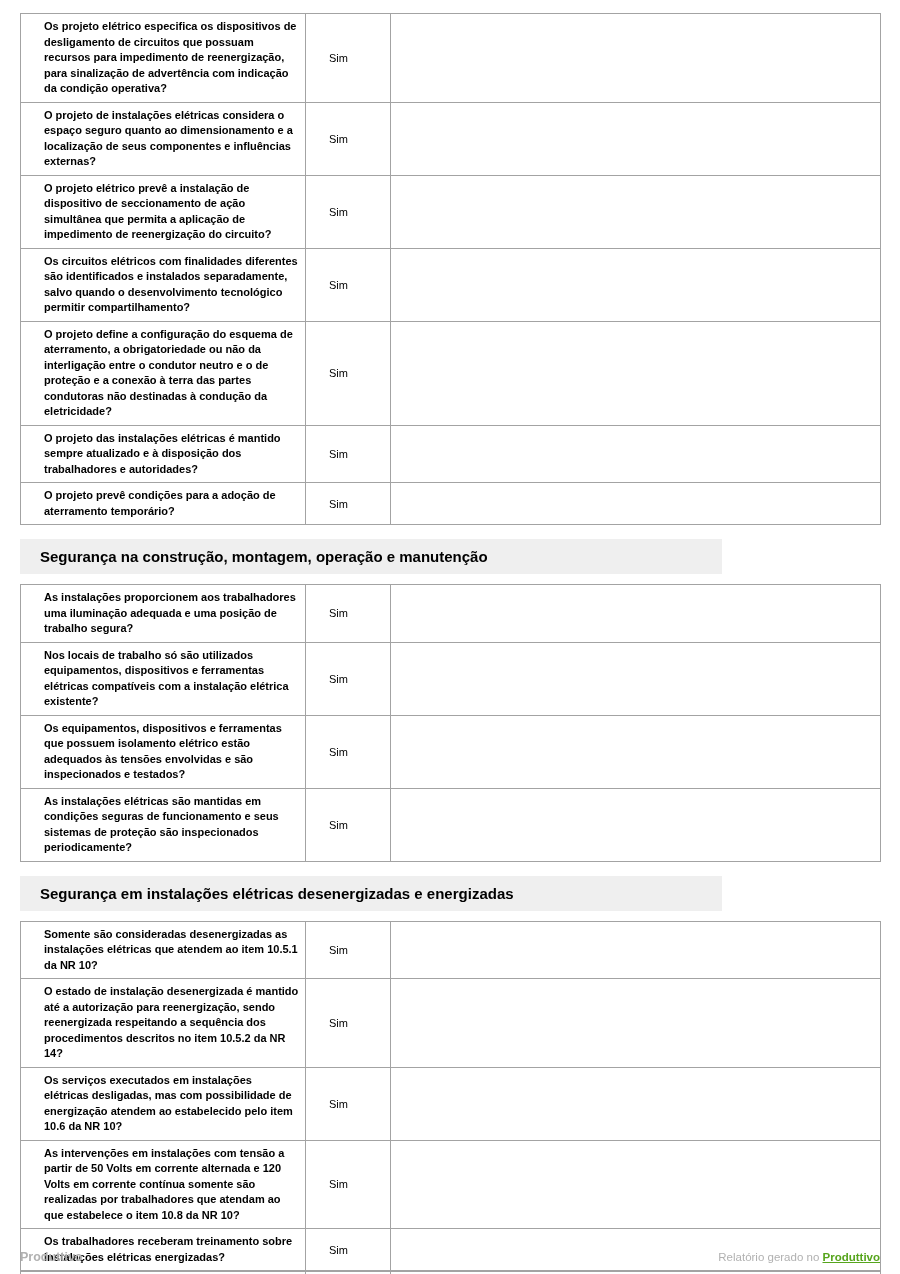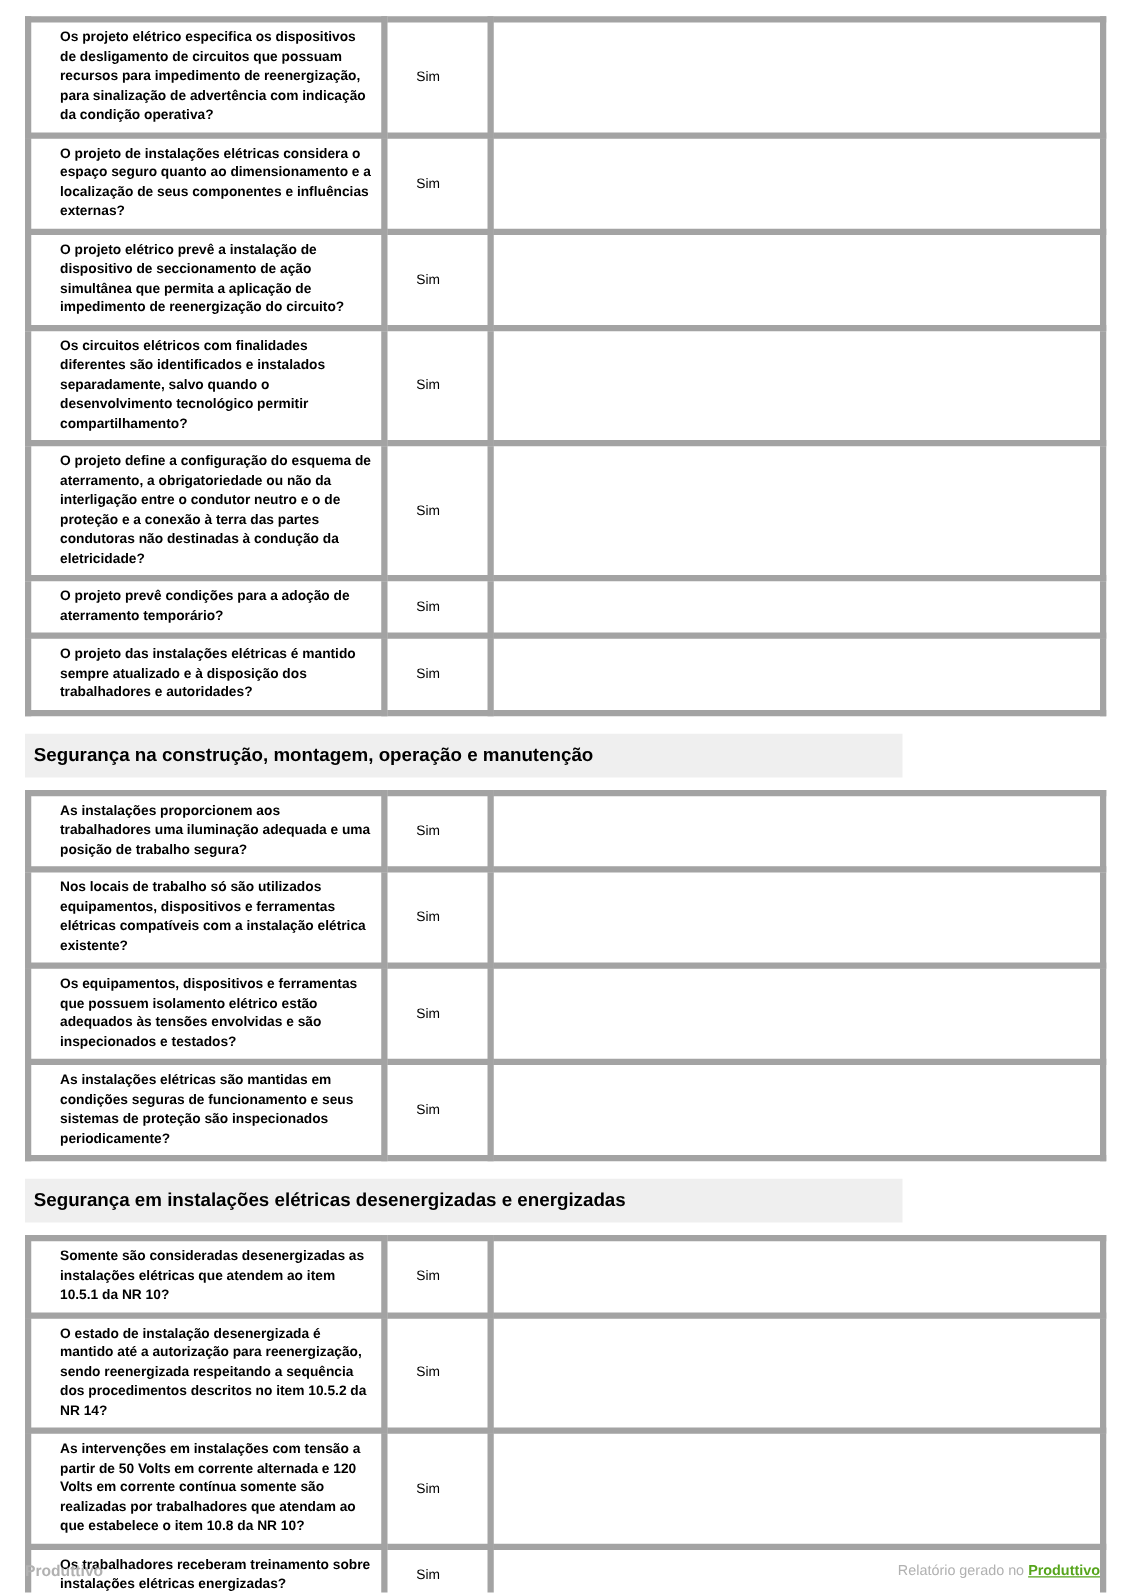--- a/index.html
+++ b/index.html
@@ -12,21 +12,21 @@
     overflow: hidden;
   }
   .page { padding: 13px 20px 0 20px; position: relative; }
 
   table.checklist {
     border-collapse: collapse;
     table-layout: fixed;
     width: 860px;
   }
   table.checklist td {
-    border: 5px solid #a3a3a3;
+    border: 1px solid #a3a3a3;
     color: #000;
     vertical-align: middle;
     padding-left: 23px;
   }
   td.q {
     font-weight: bold;
     font-size: 11px;
     line-height: 15.5px;
     padding: 5px 6px 5px 5px;
   }
@@ -35,21 +35,21 @@
     padding: 5px 6px;
   }
   td.o { padding: 5px 6px; }
 
   .section-header {
     width: 702px;
     background: #efefef;
     color: #000;
     font-size: 15px;
     font-weight: bold;
-    padding: 9px 6px 9px 7px;
+    padding: 9px 6px 9px 20px;
     margin: 14px 0 10px 0;
   }
 
   table.cutoff-row td { height: 12px; border-bottom: 1px solid #e4e4e4; }
 
   .divider {
     width: 860px;
     border: none;
     border-top: 2px solid #a8a8a8;
     margin: 20px 0 0 0;
@@ -110,26 +110,26 @@
       <td class="q">Os circuitos elétricos com finalidades diferentes são identificados e instalados separadamente, salvo quando o desenvolvimento tecnológico permitir compartilhamento?</td>
       <td class="a">Sim</td>
       <td class="o"></td>
     </tr>
     <tr>
       <td class="q">O projeto define a configuração do esquema de aterramento, a obrigatoriedade ou não da interligação entre o condutor neutro e o de proteção e a conexão à terra das partes condutoras não destinadas à condução da eletricidade?</td>
       <td class="a">Sim</td>
       <td class="o"></td>
     </tr>
     <tr>
+      <td class="q">O projeto das instalações elétricas é mantido sempre atualizado e à disposição dos trabalhadores e autoridades?</td>
+      <td class="a">Sim</td>
+      <td class="o"></td>
+    </tr>
+    <tr>
       <td class="q">O projeto prevê condições para a adoção de aterramento temporário?</td>
-      <td class="a">Sim</td>
-      <td class="o"></td>
-    </tr>
-    <tr>
-      <td class="q">O projeto das instalações elétricas é mantido sempre atualizado e à disposição dos trabalhadores e autoridades?</td>
       <td class="a">Sim</td>
       <td class="o"></td>
     </tr>
   </tbody>
     </table>
 
   <div class="section-header">Segurança na construção, montagem, operação e manutenção</div>
   <table class="checklist">
     <colgroup>
         <col style="width:285px">
@@ -168,20 +168,25 @@
         <col style="width:490px">
       </colgroup>
     <tbody>
         <tr>
       <td class="q">Somente são consideradas desenergizadas as instalações elétricas que atendem ao item 10.5.1 da NR 10?</td>
       <td class="a">Sim</td>
       <td class="o"></td>
     </tr>
     <tr>
       <td class="q">O estado de instalação desenergizada é mantido até a autorização para reenergização, sendo reenergizada respeitando a sequência dos procedimentos descritos no item 10.5.2 da NR 14?</td>
+      <td class="a">Sim</td>
+      <td class="o"></td>
+    </tr>
+    <tr>
+      <td class="q">Os serviços executados em instalações elétricas desligadas, mas com possibilidade de energização atendem ao estabelecido pelo item 10.6 da NR 10?</td>
       <td class="a">Sim</td>
       <td class="o"></td>
     </tr>
     <tr>
       <td class="q">As intervenções em instalações com tensão a partir de 50 Volts em corrente alternada e 120 Volts em corrente contínua somente são realizadas por trabalhadores que atendam ao que estabelece o item 10.8 da NR 10?</td>
       <td class="a">Sim</td>
       <td class="o"></td>
     </tr>
     <tr>
       <td class="q">Os trabalhadores receberam treinamento sobre instalações elétricas energizadas?</td>

